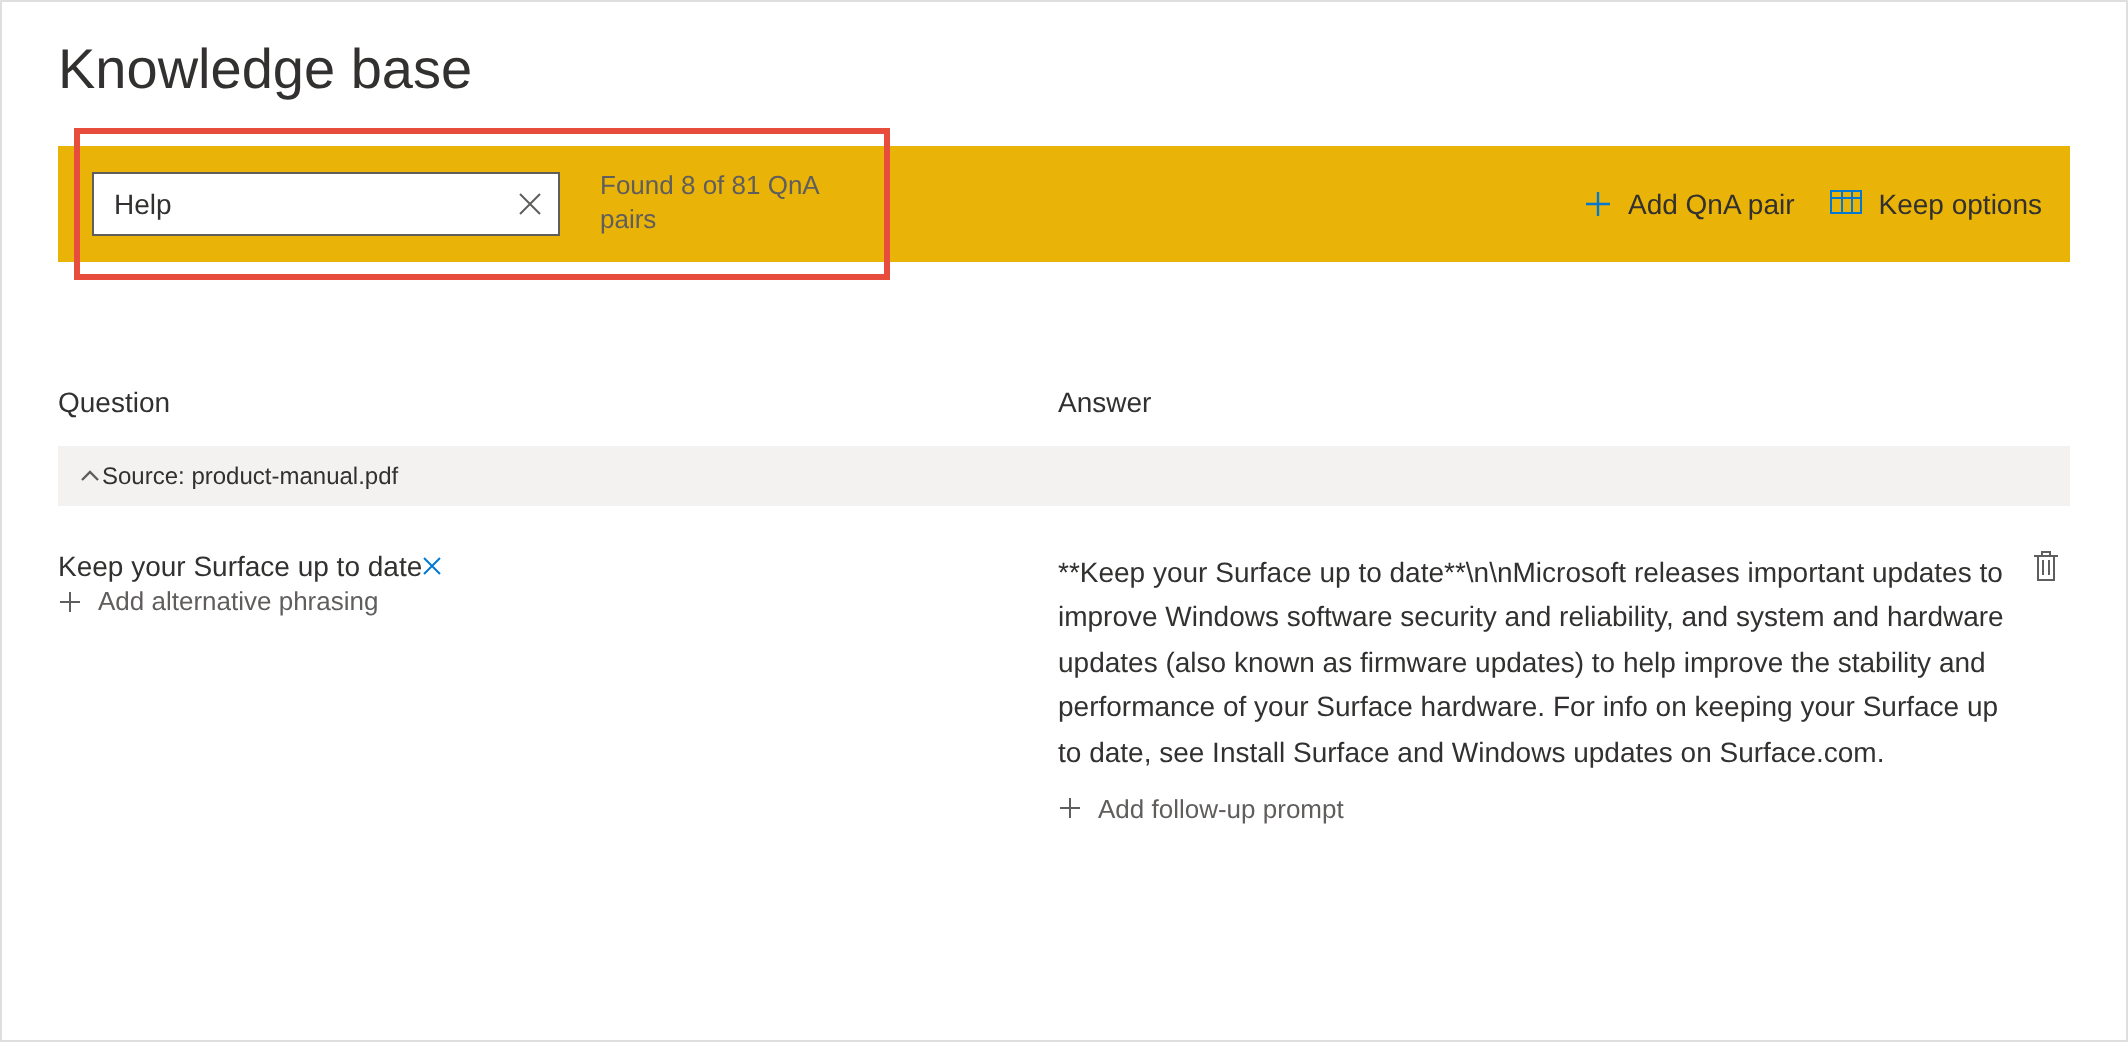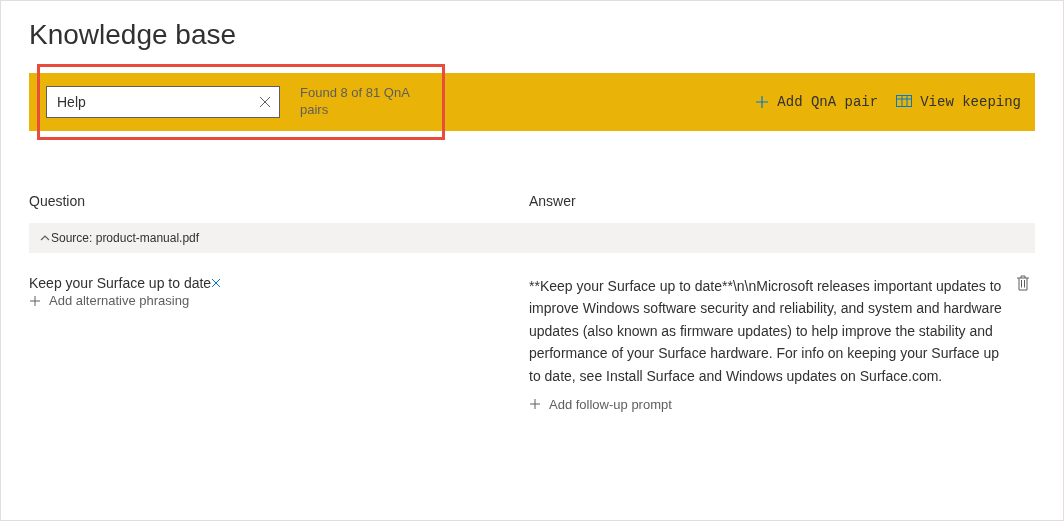--- a/index.html
+++ b/index.html
@@ -70,21 +70,20 @@
     color: #605e5c;
     font-size: 13px;
     margin-left: 20px;
     line-height: 1.3;
     max-width: 130px;
   }
   .toolbar-actions {
     display: flex;
     align-items: center;
     gap: 18px;
-    font-family: Liberation Mono, monospace;
   }
   .action-link {
     display: flex;
     align-items: center;
     gap: 8px;
     color: #323130;
     cursor: pointer;
     font-size: 14px;
   }
   .action-link .icon {
@@ -208,21 +207,21 @@
       </div>
       <div class="action-link">
         <span class="icon">
           <svg width="16" height="14" viewBox="0 0 16 14">
             <rect x="0.5" y="0.5" width="15" height="11" fill="none" stroke="currentColor" stroke-width="1"></rect>
             <line x1="0.5" y1="4" x2="15.5" y2="4" stroke="currentColor" stroke-width="1"></line>
             <line x1="6" y1="0.5" x2="6" y2="11.5" stroke="currentColor" stroke-width="1"></line>
             <line x1="11" y1="0.5" x2="11" y2="11.5" stroke="currentColor" stroke-width="1"></line>
           </svg>
         </span>
-        <span>View keeping</span>
+        <span>Keep options</span>
       </div>
     </div>
   </div>
 
   <div class="columns-header">
     <div class="col-q">Question</div>
     <div class="col-a">Answer</div>
   </div>
 
   <div class="source-row">

